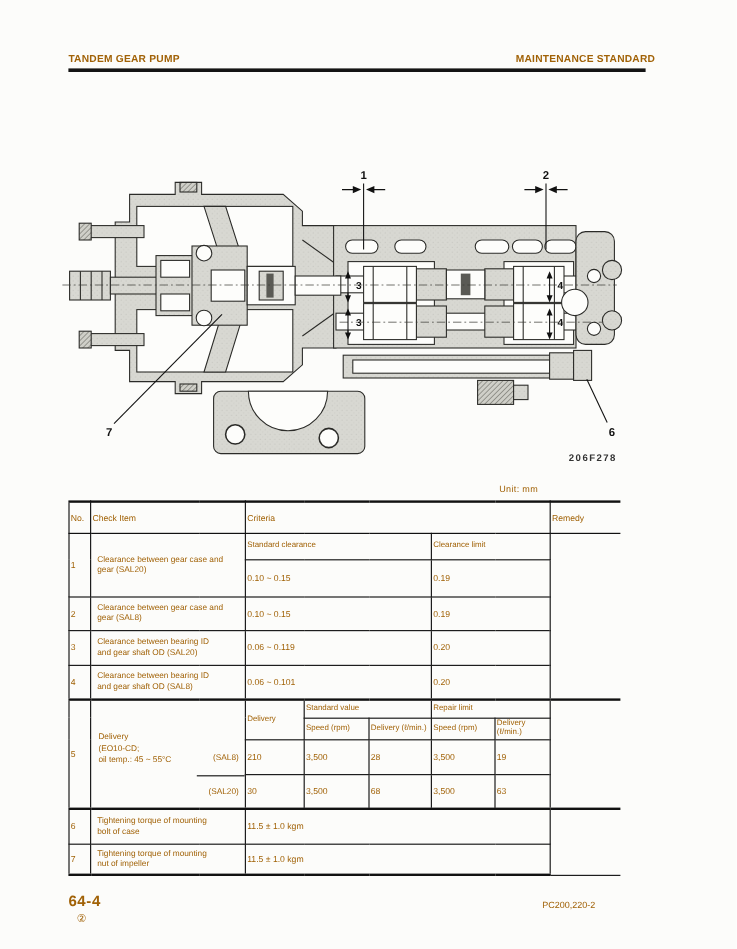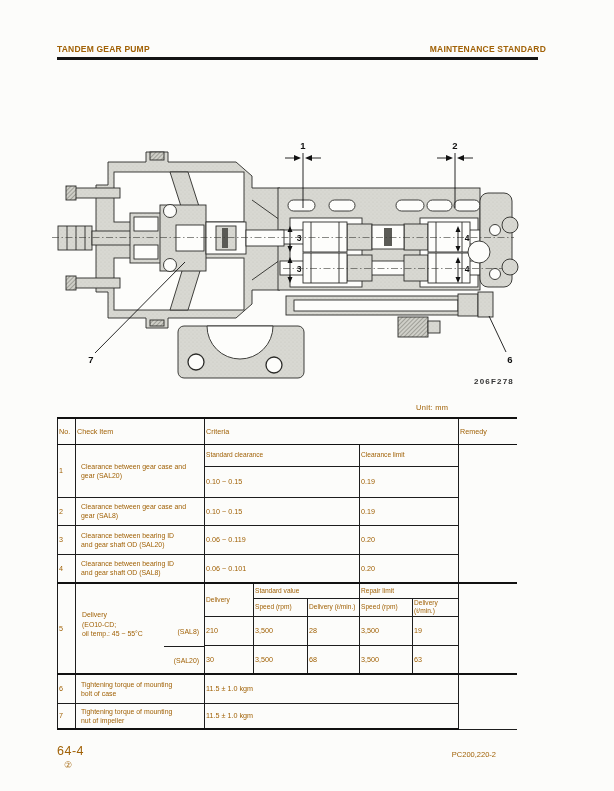--- a/index.html
+++ b/index.html
@@ -38,21 +38,21 @@
   td.remedy { border-right:0; }
   td.sub { font-size:6.6px; line-height:7.6px; }
   td.r5item { position:relative; text-align:left; vertical-align:top; font-size:6.9px; }
   .delivery-block { padding:26px 0 0 5px; }
   .delivery-block span { display:block; line-height:9.5px; }
   .sal-label { position:absolute; right:5px; font-size:6.9px; }
   .sal8-label  { top:44px; }
   .sal20-label { top:73px; }
   .part-line { position:absolute; left:88px; right:0; top:62px; height:1px; background:#1d1d1d; }
   
-  .pg     { position:absolute; left:57px; top:744px; font-size:12.5px; font-weight:normal; letter-spacing:.5px; }
+  .pg     { position:absolute; left:57px; top:744px; font-size:12.5px; font-weight:bold; letter-spacing:.5px; }
   .pg-sub { position:absolute; left:64px; top:760px; font-size:9px; }
   .model  { position:absolute; top:750px; left:396px; width:100px; text-align:right; font-size:7.5px; font-weight:normal; }
 </style>
 </head>
 <body>
 
 <div class="page">
 
   <div class="hdr-left">TANDEM GEAR PUMP</div>
   <div class="hdr-right">MAINTENANCE STANDARD</div>

